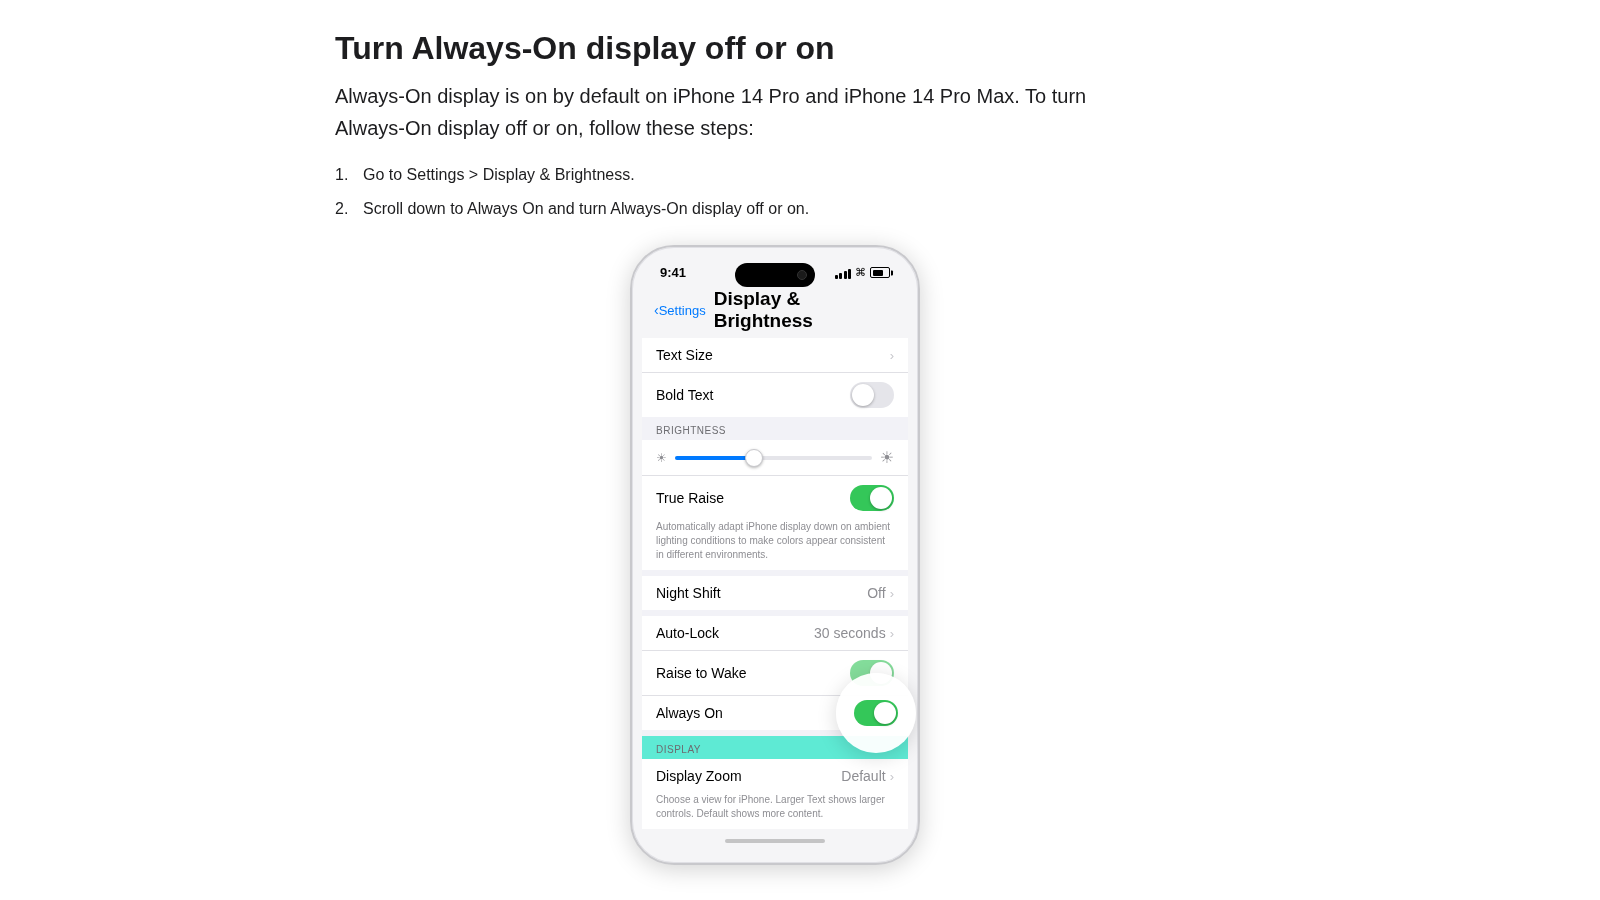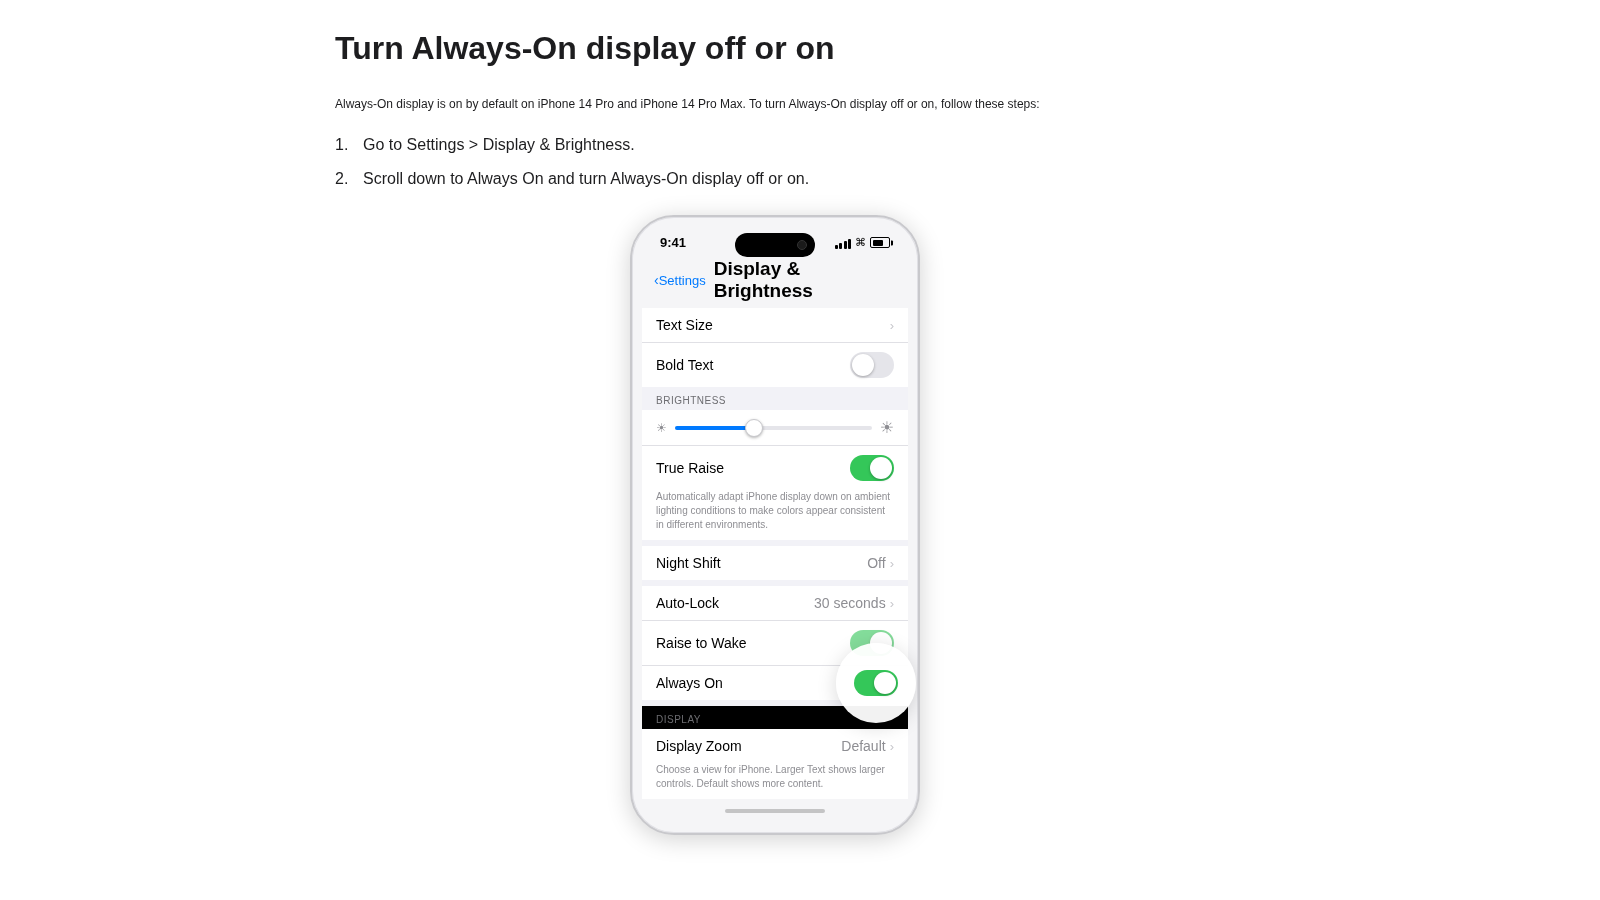--- a/index.html
+++ b/index.html
@@ -9,31 +9,31 @@
       color: #1d1d1f;
       width: 1600px;
       min-height: 900px;
       padding: 30px 40px;
     }
 
     .article-title {
       font-size: 32px;
       font-weight: 700;
       color: #1d1d1f;
-      margin-bottom: 28px;
+      margin-bottom: 13px;
       margin-left: 295px;
     }
 
     .article-body {
       margin-left: 295px;
       max-width: 780px;
     }
 
     .article-desc {
-      font-size: 12px;
+      font-size: 20px;
       line-height: 1.6;
       color: #1d1d1f;
       margin-bottom: 18px;
     }
 
     .steps-list {
       list-style: none;
       margin-bottom: 24px;
     }
 
@@ -361,21 +361,21 @@
       top: 50%;
       transform: translateY(-50%);
       display: flex;
       align-items: center;
       justify-content: center;
       z-index: 10;
     }
 
     
     .display-section-bg {
-      background: #000000;
+      background: #5eead4;
     }
 
     
     .home-indicator {
       width: 100px;
       height: 4px;
       background: #000;
       border-radius: 2px;
       margin: 10px auto 0 auto;
       opacity: 0.2;

